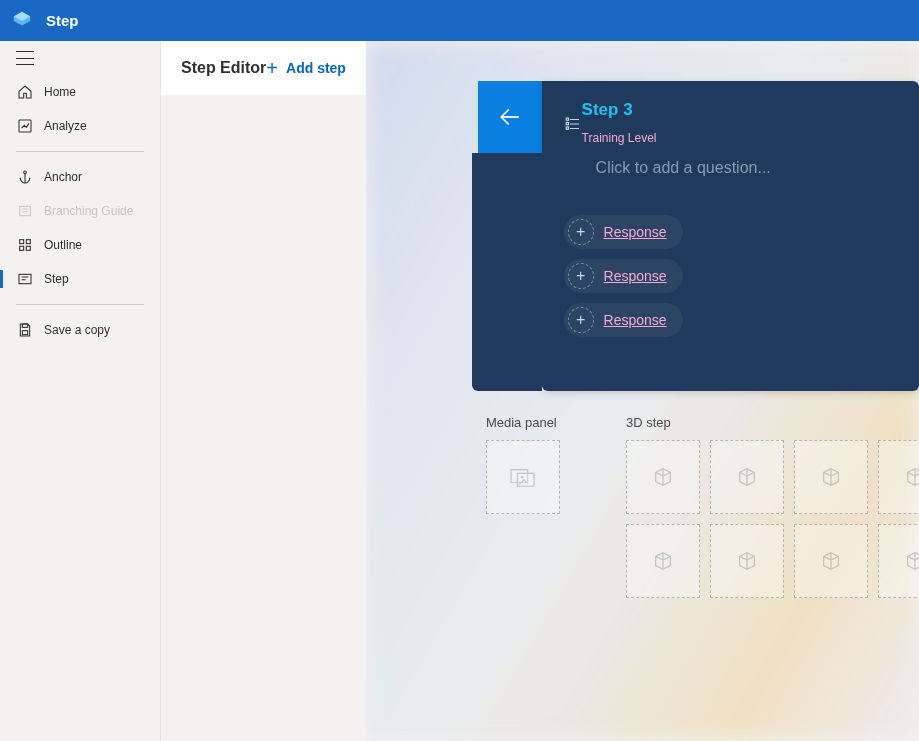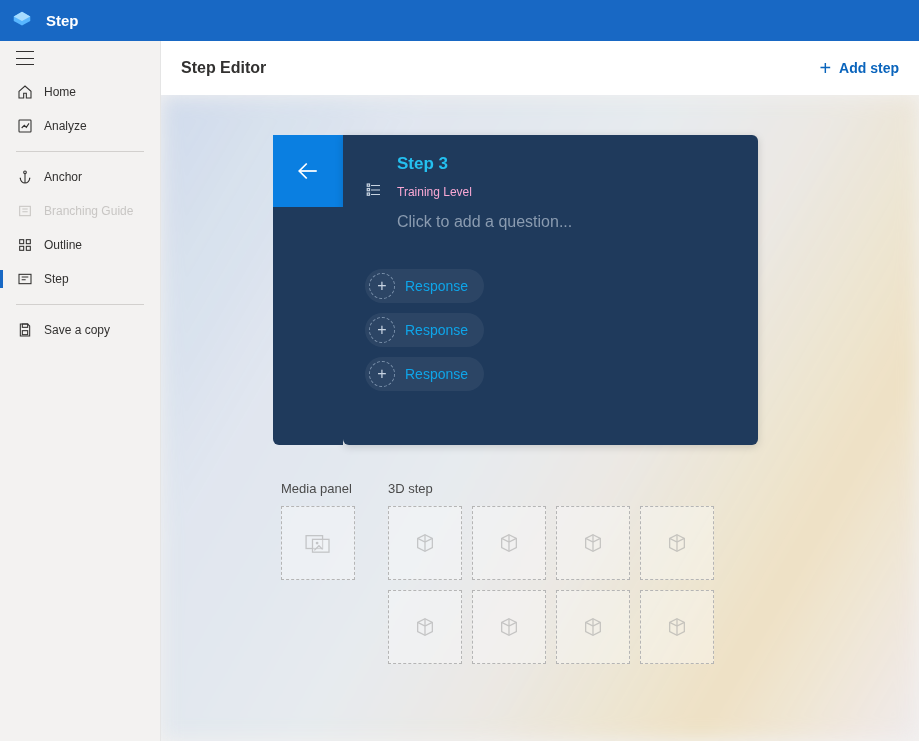--- a/index.html
+++ b/index.html
@@ -16,21 +16,21 @@
   .hamburger-row { padding: 0 16px 10px 16px; }
   .hamburger { width: 18px; height: 14px; display:flex; flex-direction:column; justify-content:space-between; cursor:pointer; }
   .hamburger div { height: 1px; background: #323130; }
 
   .nav-item { display:flex; align-items:center; padding: 8px 16px; font-size: 12px; color: #323130; cursor:pointer; position:relative; }
   .nav-item .icon { width: 18px; height: 18px; margin-right: 10px; display:flex; align-items:center; justify-content:center; flex-shrink:0; }
   .nav-item.disabled { color: #c8c6c4; }
   .nav-item.active::before { content:""; position:absolute; left:0; top:8px; bottom:8px; width:3px; background:#1868c4; }
   .nav-divider { border: none; border-top: 1px solid #d2d0ce; margin: 8px 16px; }
 
-  .main { flex: 1; display:flex; flex-direction:column; background: #f3f2f1; }
+  .main { flex: 1; display:flex; background: #f3f2f1; }
   .main-header { height: 54px; background: #fff; display:flex; align-items:center; justify-content:space-between; padding: 0 20px; }
   .main-header .heading { font-size: 16px; font-weight: 600; color: #323130; }
   .add-step { display:flex; align-items:center; gap:8px; color: #0a64bc; font-size:14px; font-weight:600; cursor:pointer; }
   .add-step .plus { font-size: 20px; font-weight:300; line-height:1; }
 
   .canvas { flex:1; position:relative; overflow:hidden; }
   .canvas-bg { position:absolute; inset:0; background:
     linear-gradient(120deg,
       rgba(180,200,230,0.6) 0%,
       rgba(200,215,235,0.5) 25%,
@@ -40,31 +40,31 @@
       rgba(235,225,230,0.5) 100%);
     filter: blur(10px);
   }
   .canvas-bg::after{content:"";position:absolute;inset:0;background:rgba(255,255,255,0.08);}
 
   .card-wrap { position: relative; z-index: 2; padding-top: 40px; }
   .card-row { display:flex; margin-left: 112px; }
   .back-tile { width: 70px; height: 72px; background: #0a7fe1; display:flex; align-items:center; justify-content:center; cursor:pointer; }
   .step-card { width: 415px; background: #1f3a5c; border-radius: 0 6px 6px 6px; padding: 18px 0 24px 0; min-height: 310px; box-shadow: 0 2px 8px rgba(0,0,0,0.15); position:relative; }
   .step-card-shadow { position:absolute; top:72px; left:-70px; width:70px; bottom:0; background:#1f3a5c; border-radius: 0 0 0 6px; }
-  .card-header { display:flex; align-items:flex-end; padding: 0 24px 0 22px; gap: 14px; }
+  .card-header { display:flex; align-items:center; padding: 0 24px 0 22px; gap: 0; }
   .list-icon { width:18px; height:18px; margin-top:4px; flex-shrink:0; }
   .step-title { color:#24c0f0; font-size:17px; font-weight:600; line-height:1.3; }
   .step-sub { color:#f9a8d4; font-size:12px; margin-top:10px; }
   .question-placeholder { color:#8a9bb0; font-size:16px; margin: 14px 4px 0 54px; }
   .responses { margin: 38px 0 0 22px; display:flex; flex-direction:column; gap:10px; }
   .response-chip { display:inline-flex; align-items:center; gap:10px; padding: 4px 16px 4px 4px; border-radius: 20px; background: rgba(255,255,255,0.06); width: fit-content; cursor:pointer; }
   .chip-plus { width:26px; height:26px; border-radius:50%; border:1px dashed #7d93ad; display:flex; align-items:center; justify-content:center; color:#c7d3e1; font-size:16px; flex-shrink:0; }
-  .chip-label { color:#0ea5e9; font-size:14px; }
-
-  .panels { position:relative; z-index:2; display:flex; gap: 33px; margin: 36px 0 0 120px; }
+  .chip-label { color:#f9a8d4; font-size:14px;text-decoration:underline; }
+
+  .panels { position:relative; z-index:2; display:flex; gap: 66px; margin: 24px 0 0 120px; }
   .panel-col .panel-title { font-size:13px; color:#4a4a4a; margin-bottom:10px; }
   .slot-grid { display:flex; flex-wrap:wrap; gap:10px; width: 335px; }
   .slot { width: 74px; height: 74px; border: 1px dashed #b5b5b5; background: rgba(255,255,255,0.35); display:flex; align-items:center; justify-content:center; cursor:pointer; }
   .media-slot { width: 74px; height: 74px; border: 1px dashed #b5b5b5; background: rgba(255,255,255,0.35); display:flex; align-items:center; justify-content:center; cursor:pointer; }
   .slot svg, .media-slot svg { opacity: 0.5; }
 
 </style>
 </head>
 <body>
 

